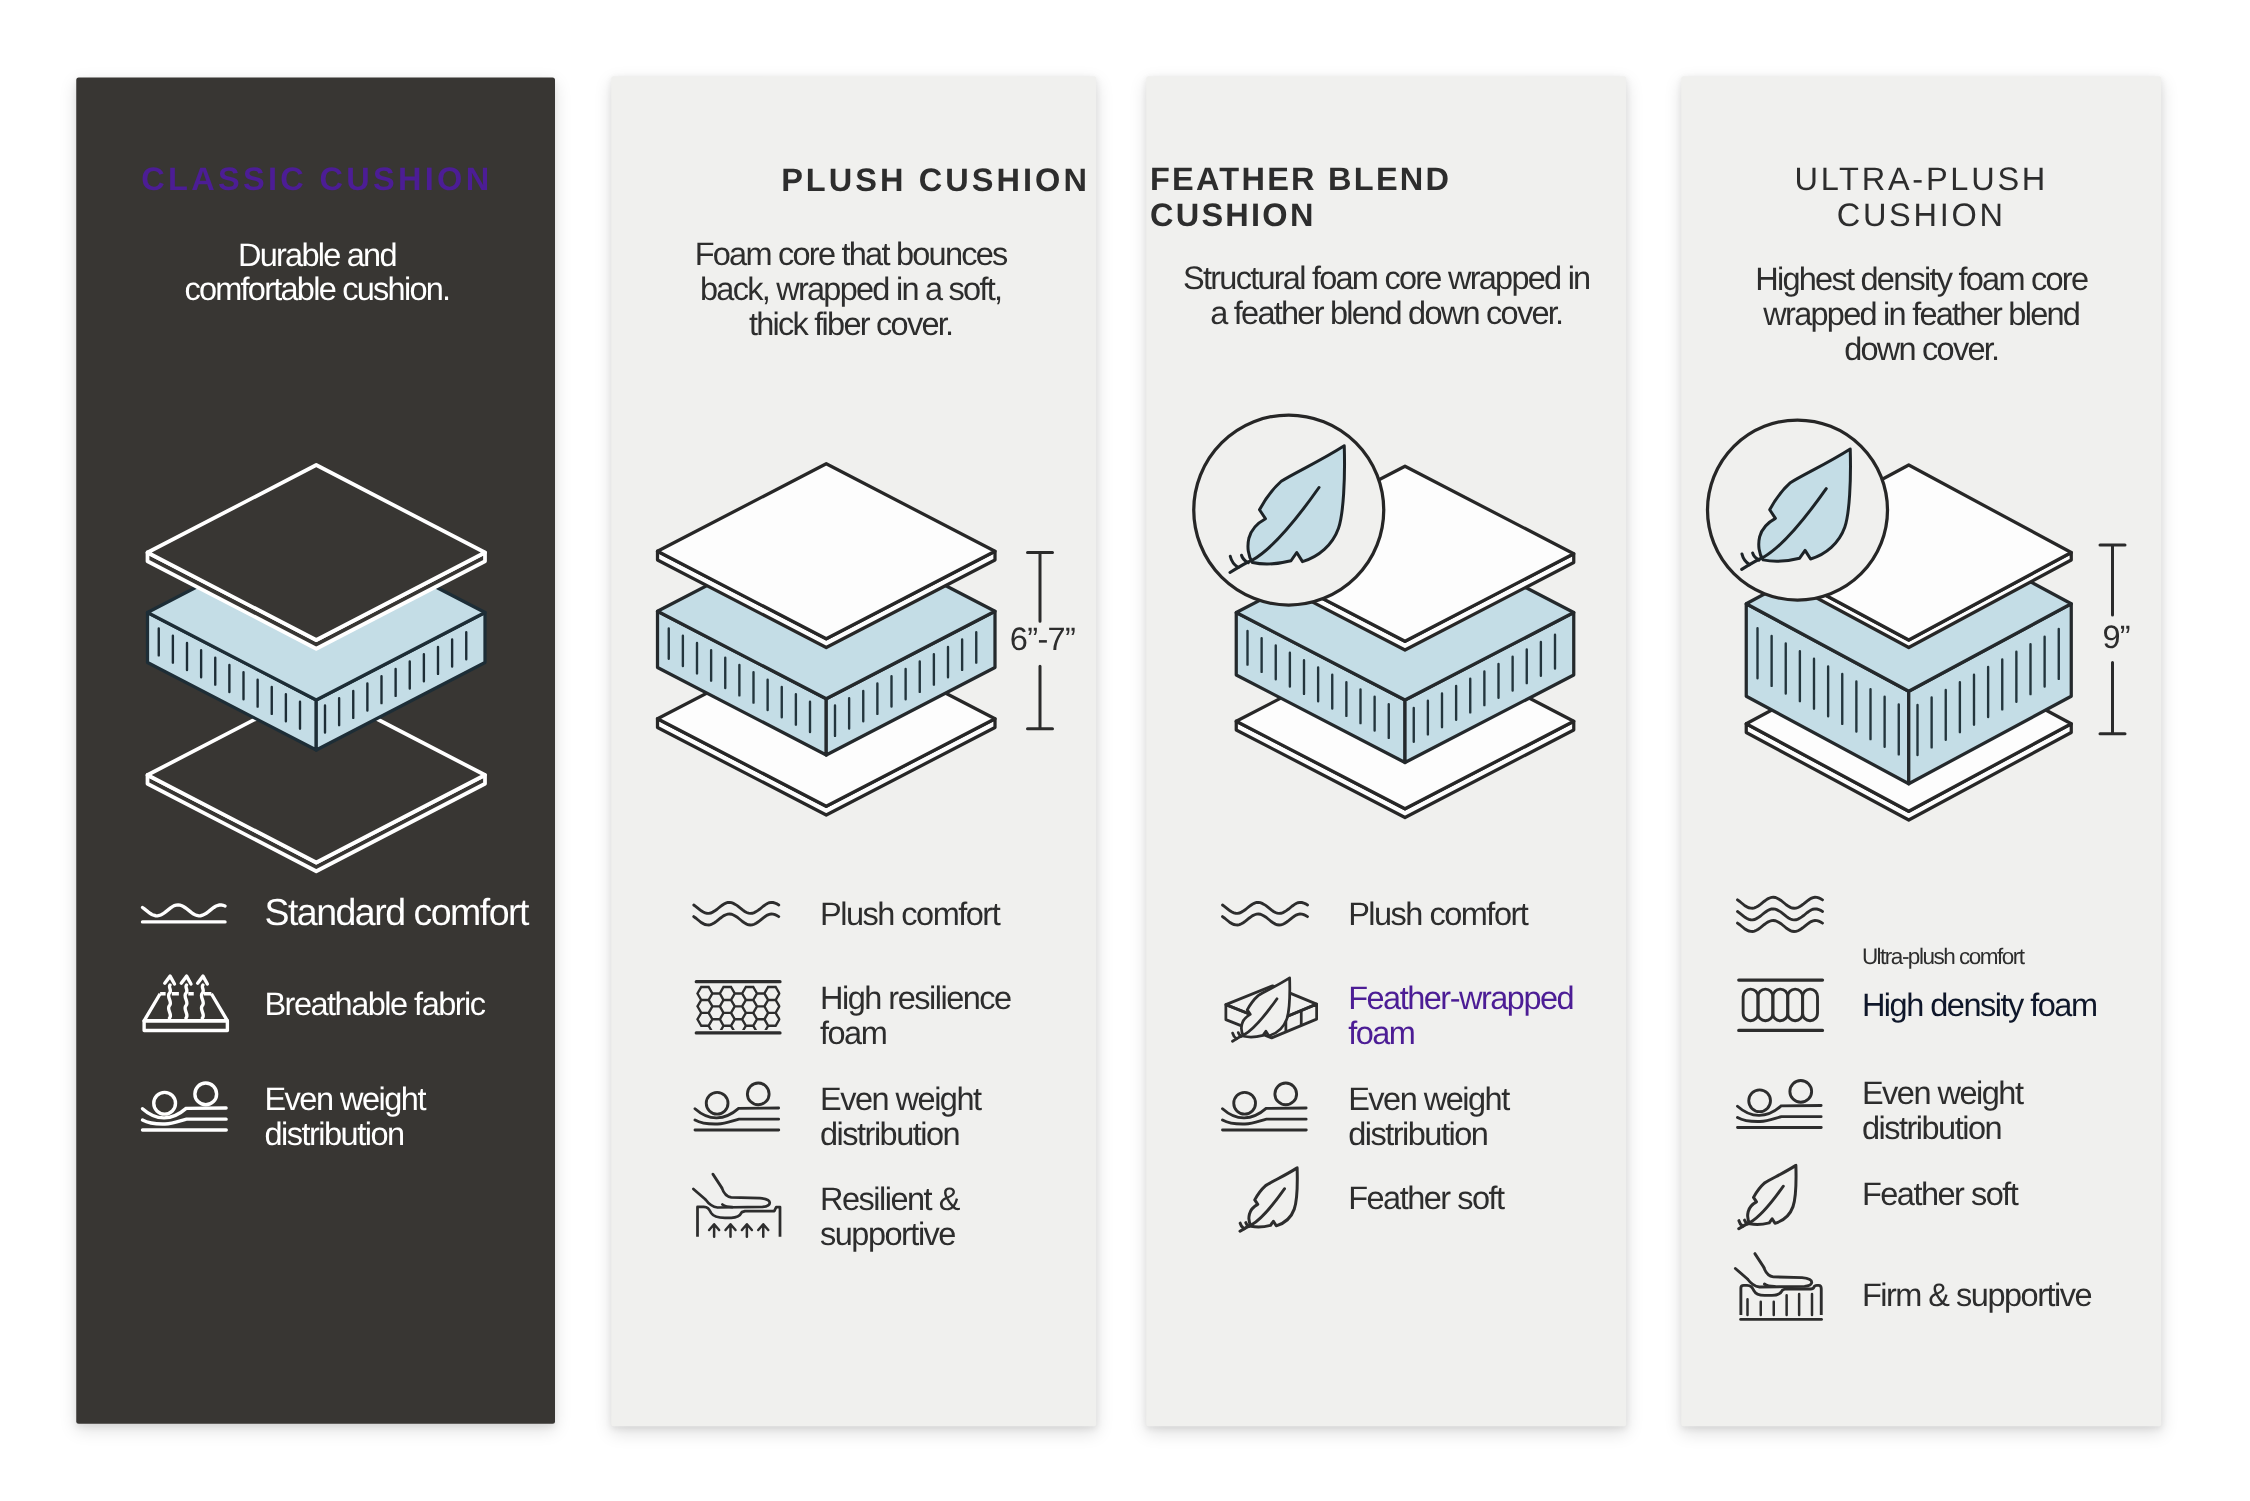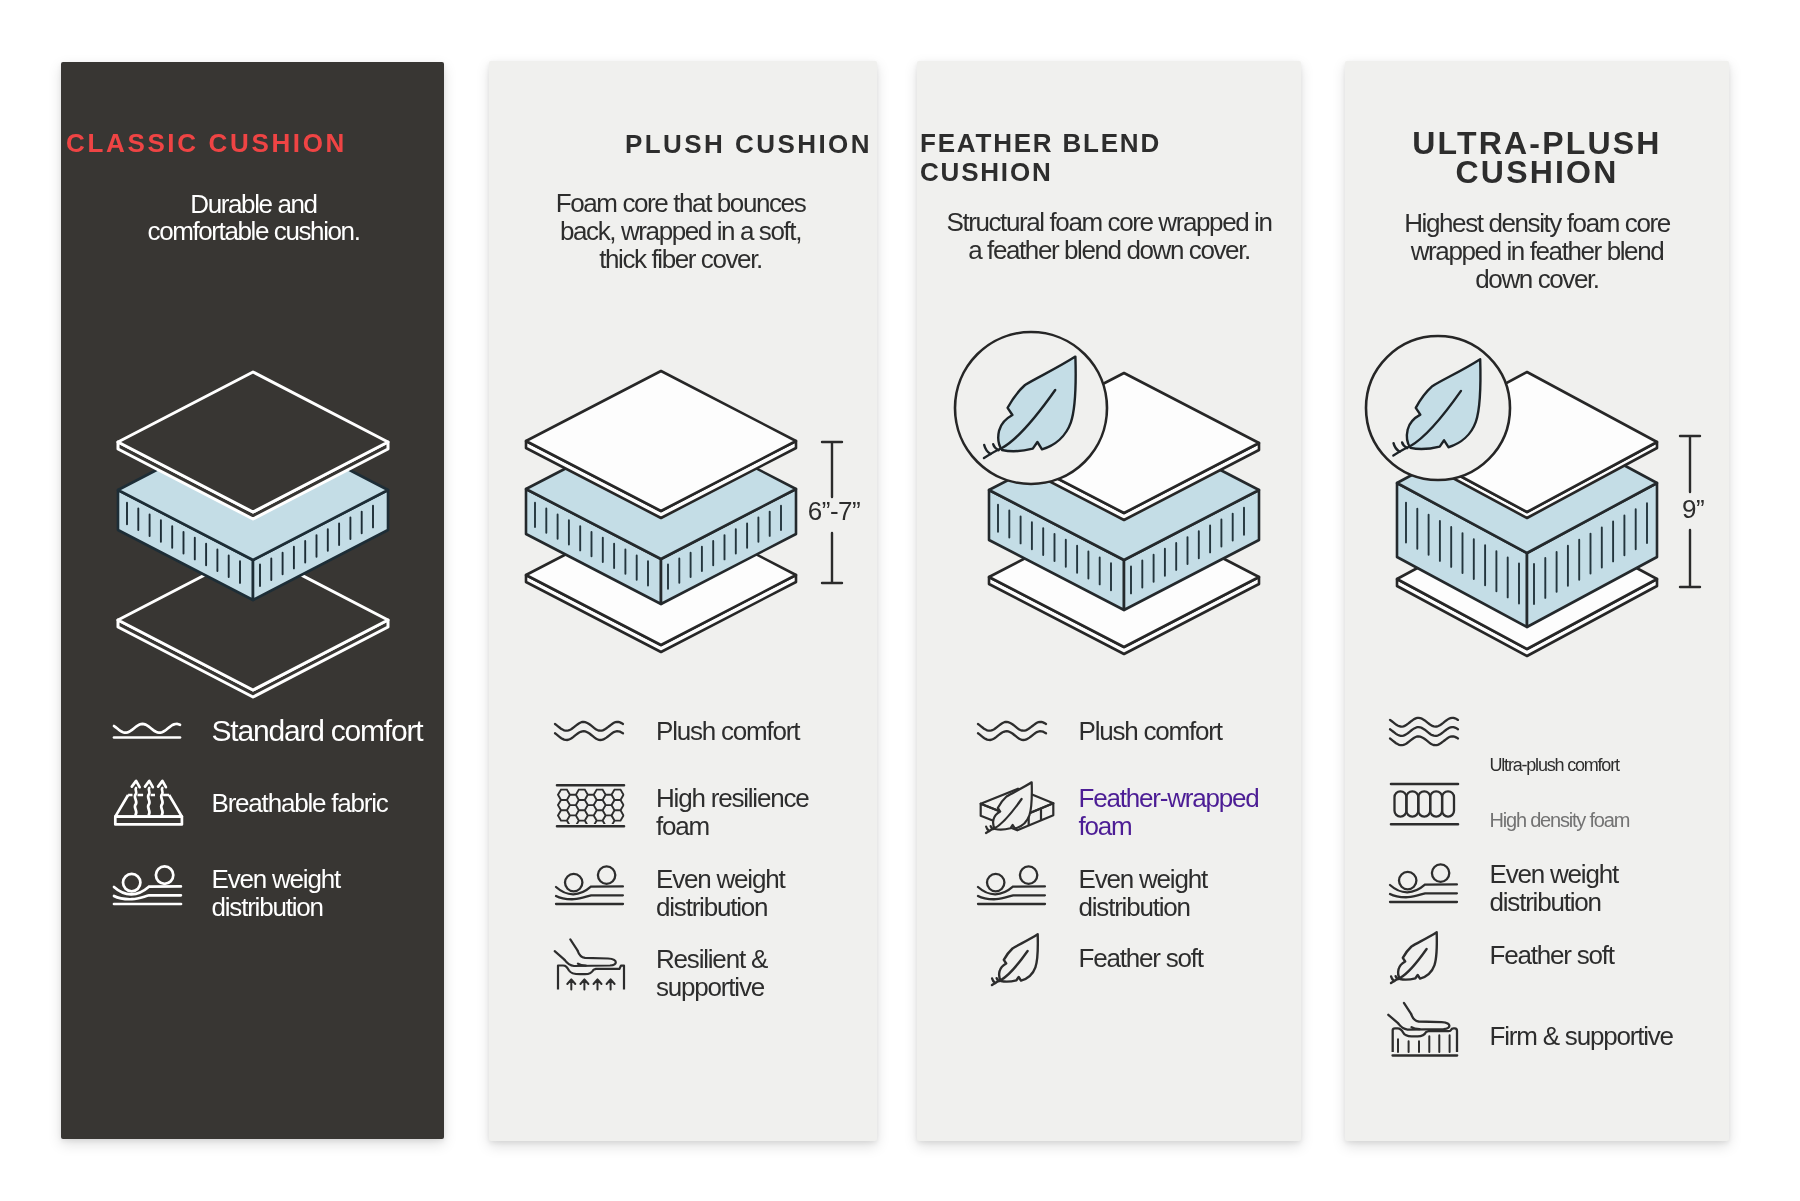--- a/index.html
+++ b/index.html
@@ -4,24 +4,24 @@
 html,body{margin:0;padding:0;}
 body{width:1800px;height:1201px;background:#ffffff;font-family:"Liberation Sans",sans-serif;
 -webkit-font-smoothing:antialiased;position:relative;overflow:hidden;}
 div{box-sizing:border-box;}
 </style></head>
 <body>
 <div style="position:absolute;left:61px;top:62px;width:383px;height:1077px;background:#383633;border-radius:2px;box-shadow:0 5px 14px rgba(0,0,0,0.13),0 2px 5px rgba(0,0,0,0.07);"></div>
 <div style="position:absolute;left:489px;top:61px;width:388px;height:1080px;background:#f0f0ee;border-radius:2px;box-shadow:0 5px 14px rgba(0,0,0,0.13),0 2px 5px rgba(0,0,0,0.07);"></div>
 <div style="position:absolute;left:917px;top:61px;width:384px;height:1080px;background:#f0f0ee;border-radius:2px;box-shadow:0 5px 14px rgba(0,0,0,0.13),0 2px 5px rgba(0,0,0,0.07);"></div>
 <div style="position:absolute;left:1345px;top:61px;width:384px;height:1080px;background:#f0f0ee;border-radius:2px;box-shadow:0 5px 14px rgba(0,0,0,0.13),0 2px 5px rgba(0,0,0,0.07);"></div>
-<div style="position:absolute;left:66px;top:127.5px;width:375px;font-size:26px;line-height:30px;color:#ef4444;font-weight:700;letter-spacing:2.65px;">CLASSIC CUSHION</div>
+<div style="position:absolute;left:66px;top:127.5px;width:375px;text-align:center;font-size:26px;line-height:30px;color:#4c1d95;font-weight:700;letter-spacing:2.65px;">CLASSIC CUSHION</div>
 <div style="position:absolute;left:489px;top:129.0px;width:383px;text-align:right;font-size:26px;line-height:30px;color:#2d2d2d;font-weight:700;letter-spacing:2.45px;">PLUSH CUSHION</div>
 <div style="position:absolute;left:920px;top:128.5px;width:378px;text-align:left;font-size:26px;line-height:29px;color:#2d2d2d;font-weight:700;letter-spacing:1.8px;">FEATHER BLEND<br>CUSHION</div>
-<div style="position:absolute;left:1348px;top:128.5px;width:378px;text-align:center;font-size:32px;line-height:29px;color:#2d2d2d;font-weight:700;letter-spacing:2.2px;">ULTRA-PLUSH<br>CUSHION</div>
+<div style="position:absolute;left:1348px;top:128.5px;width:378px;text-align:center;font-size:26px;line-height:29px;color:#2d2d2d;font-weight:400;letter-spacing:2.2px;">ULTRA-PLUSH<br>CUSHION</div>
 <div style="position:absolute;left:66px;top:190.5px;width:375px;text-align:center;font-size:26px;line-height:27px;color:#ffffff;letter-spacing:-1.4px;">Durable and<br>comfortable cushion.</div>
 <div style="position:absolute;left:489px;top:189.0px;width:383px;text-align:center;font-size:26px;line-height:28px;color:#2d2d2d;letter-spacing:-1.4px;">Foam core that bounces<br>back, wrapped in a soft,<br>thick fiber cover.</div>
 <div style="position:absolute;left:920px;top:208.0px;width:378px;text-align:center;font-size:26px;line-height:28px;color:#2d2d2d;letter-spacing:-1.4px;">Structural foam core wrapped in<br>a feather blend down cover.</div>
 <div style="position:absolute;left:1348px;top:209.0px;width:378px;text-align:center;font-size:26px;line-height:28px;color:#2d2d2d;letter-spacing:-1.4px;">Highest density foam core<br>wrapped in feather blend<br>down cover.</div>
 <svg width="1800" height="1201" viewBox="0 0 1800 1201" style="position:absolute;left:0;top:0;">
     <path d="M 118,620 L 118,627 L 253,697 L 388,627 L 388,620 L 253,690 Z" fill="#383633" stroke="#ffffff" stroke-width="3" stroke-linejoin="round"></path>
     <path d="M 253,550 L 388,620 L 253,690 L 118,620 Z" fill="#383633" stroke="#ffffff" stroke-width="3" stroke-linejoin="round"></path>
     <path d="M 118,490 L 253,560 L 253,600 L 118,530 Z" fill="#c4dde6" stroke="#1d2d36" stroke-width="2.6" stroke-linejoin="round"></path>
     <path d="M 388,490 L 253,560 L 253,600 L 388,530 Z" fill="#c4dde6" stroke="#1d2d36" stroke-width="2.6" stroke-linejoin="round"></path>
     <path d="M 253,420 L 388,490 L 253,560 L 118,490 Z" fill="#c4dde6" stroke="#1d2d36" stroke-width="2.6" stroke-linejoin="round"></path>
@@ -145,16 +145,16 @@
 <div style="position:absolute;left:211.5px;top:865.0px;white-space:nowrap;font-size:26px;line-height:28px;color:#ffffff;letter-spacing:-1.2px;">Even weight<br>distribution</div>
 <div style="position:absolute;left:656px;top:717.0px;white-space:nowrap;font-size:26px;line-height:28px;color:#2d2d2d;letter-spacing:-1.2px;">Plush comfort</div>
 <div style="position:absolute;left:656px;top:784.0px;white-space:nowrap;font-size:26px;line-height:28px;color:#2d2d2d;letter-spacing:-1.2px;">High resilience<br>foam</div>
 <div style="position:absolute;left:656px;top:865.0px;white-space:nowrap;font-size:26px;line-height:28px;color:#2d2d2d;letter-spacing:-1.2px;">Even weight<br>distribution</div>
 <div style="position:absolute;left:656px;top:945.0px;white-space:nowrap;font-size:26px;line-height:28px;color:#2d2d2d;letter-spacing:-1.2px;">Resilient &amp;<br>supportive</div>
 <div style="position:absolute;left:1078.5px;top:717.0px;white-space:nowrap;font-size:26px;line-height:28px;color:#2d2d2d;letter-spacing:-1.2px;">Plush comfort</div>
 <div style="position:absolute;left:1078.5px;top:784.0px;white-space:nowrap;font-size:26px;line-height:28px;color:#4c1d95;letter-spacing:-1.2px;">Feather-wrapped<br>foam</div>
 <div style="position:absolute;left:1078.5px;top:865.0px;white-space:nowrap;font-size:26px;line-height:28px;color:#2d2d2d;letter-spacing:-1.2px;">Even weight<br>distribution</div>
 <div style="position:absolute;left:1078.5px;top:944.0px;white-space:nowrap;font-size:26px;line-height:28px;color:#2d2d2d;letter-spacing:-1.2px;">Feather soft</div>
 <div style="position:absolute;left:1489.5px;top:751px;white-space:nowrap;font-size:18px;line-height:28px;color:#2d2d2d;letter-spacing:-1.2px;">Ultra-plush comfort</div>
-<div style="position:absolute;left:1489.5px;top:790.0px;white-space:nowrap;font-size:20px;line-height:28px;color:#737373;letter-spacing:-1.2px;margin-top:16px;">High density foam</div>
+<div style="position:absolute;left:1489.5px;top:790.0px;white-space:nowrap;font-size:26px;line-height:28px;color:#0f172a;letter-spacing:-1.2px;">High density foam</div>
 <div style="position:absolute;left:1489.5px;top:860.0px;white-space:nowrap;font-size:26px;line-height:28px;color:#2d2d2d;letter-spacing:-1.2px;">Even weight<br>distribution</div>
 <div style="position:absolute;left:1489.5px;top:941.0px;white-space:nowrap;font-size:26px;line-height:28px;color:#2d2d2d;letter-spacing:-1.2px;">Feather soft</div>
 <div style="position:absolute;left:1489.5px;top:1022.0px;white-space:nowrap;font-size:26px;line-height:28px;color:#2d2d2d;letter-spacing:-1.2px;text-align:center;">Firm &amp; supportive</div>
 
 </body></html>

